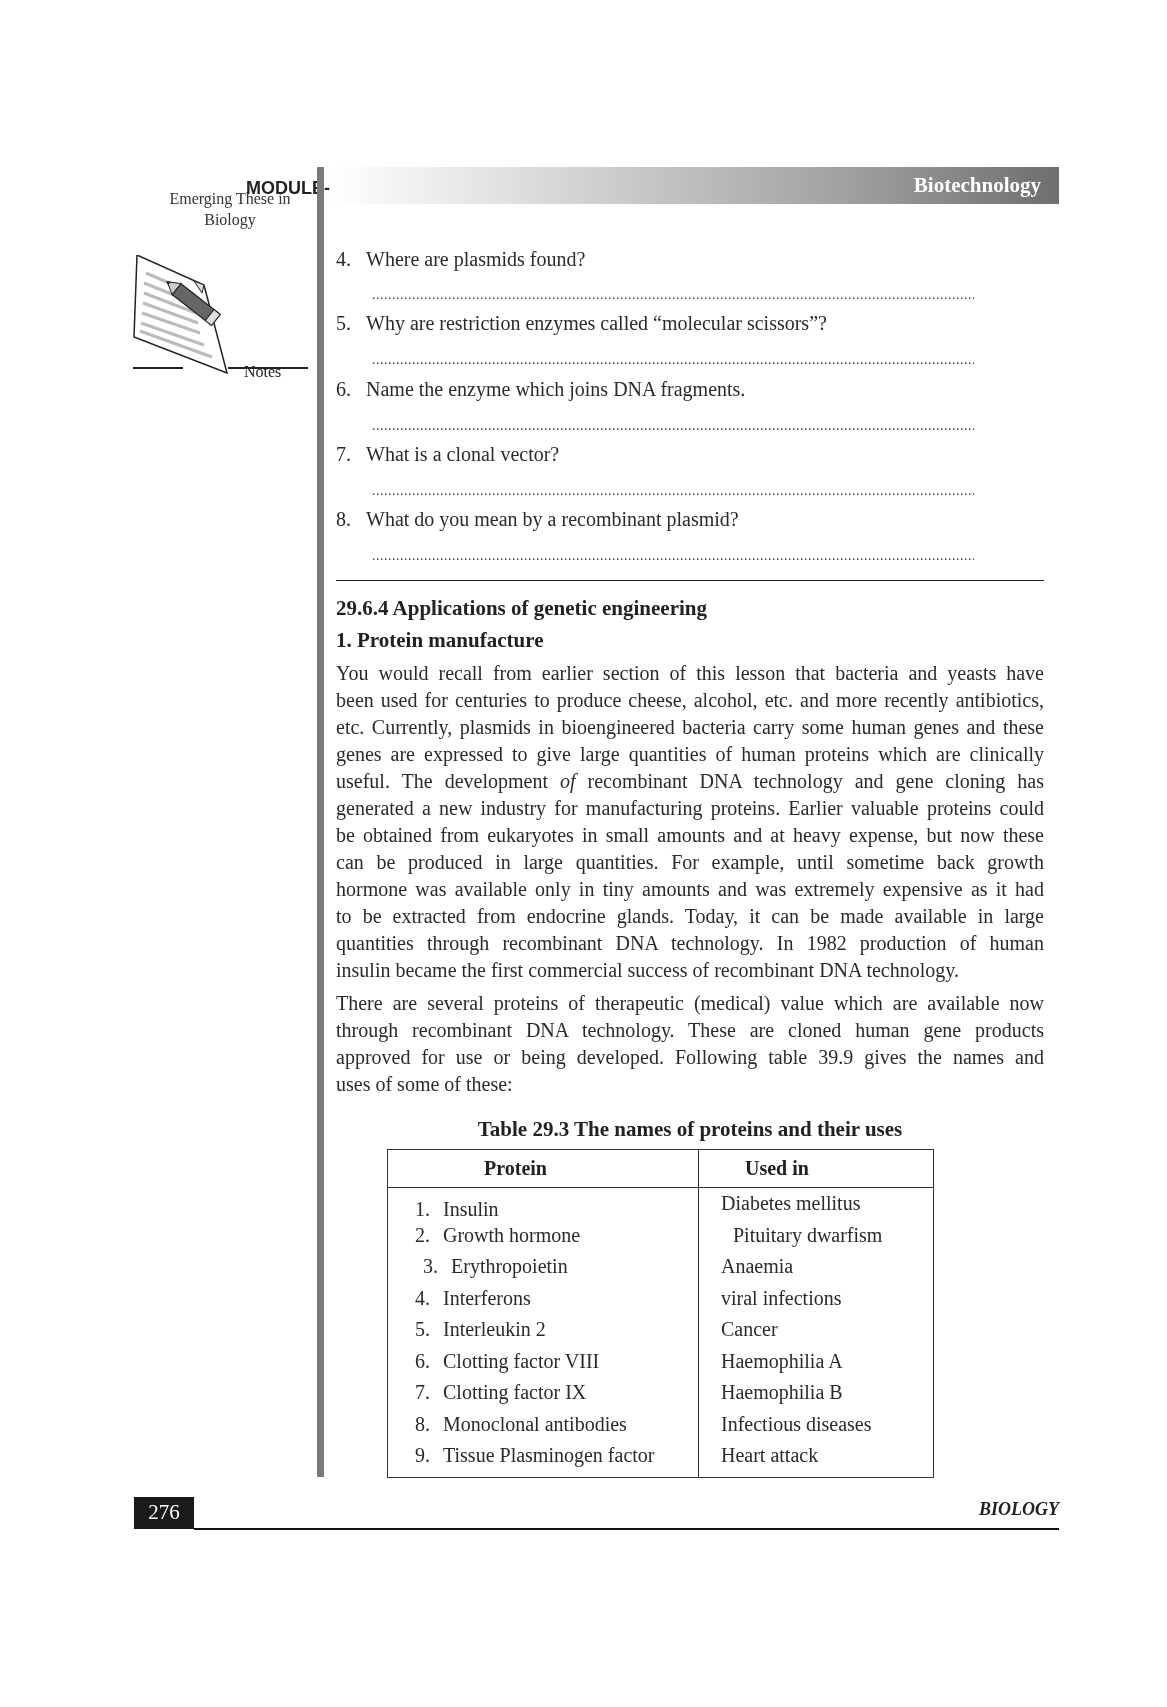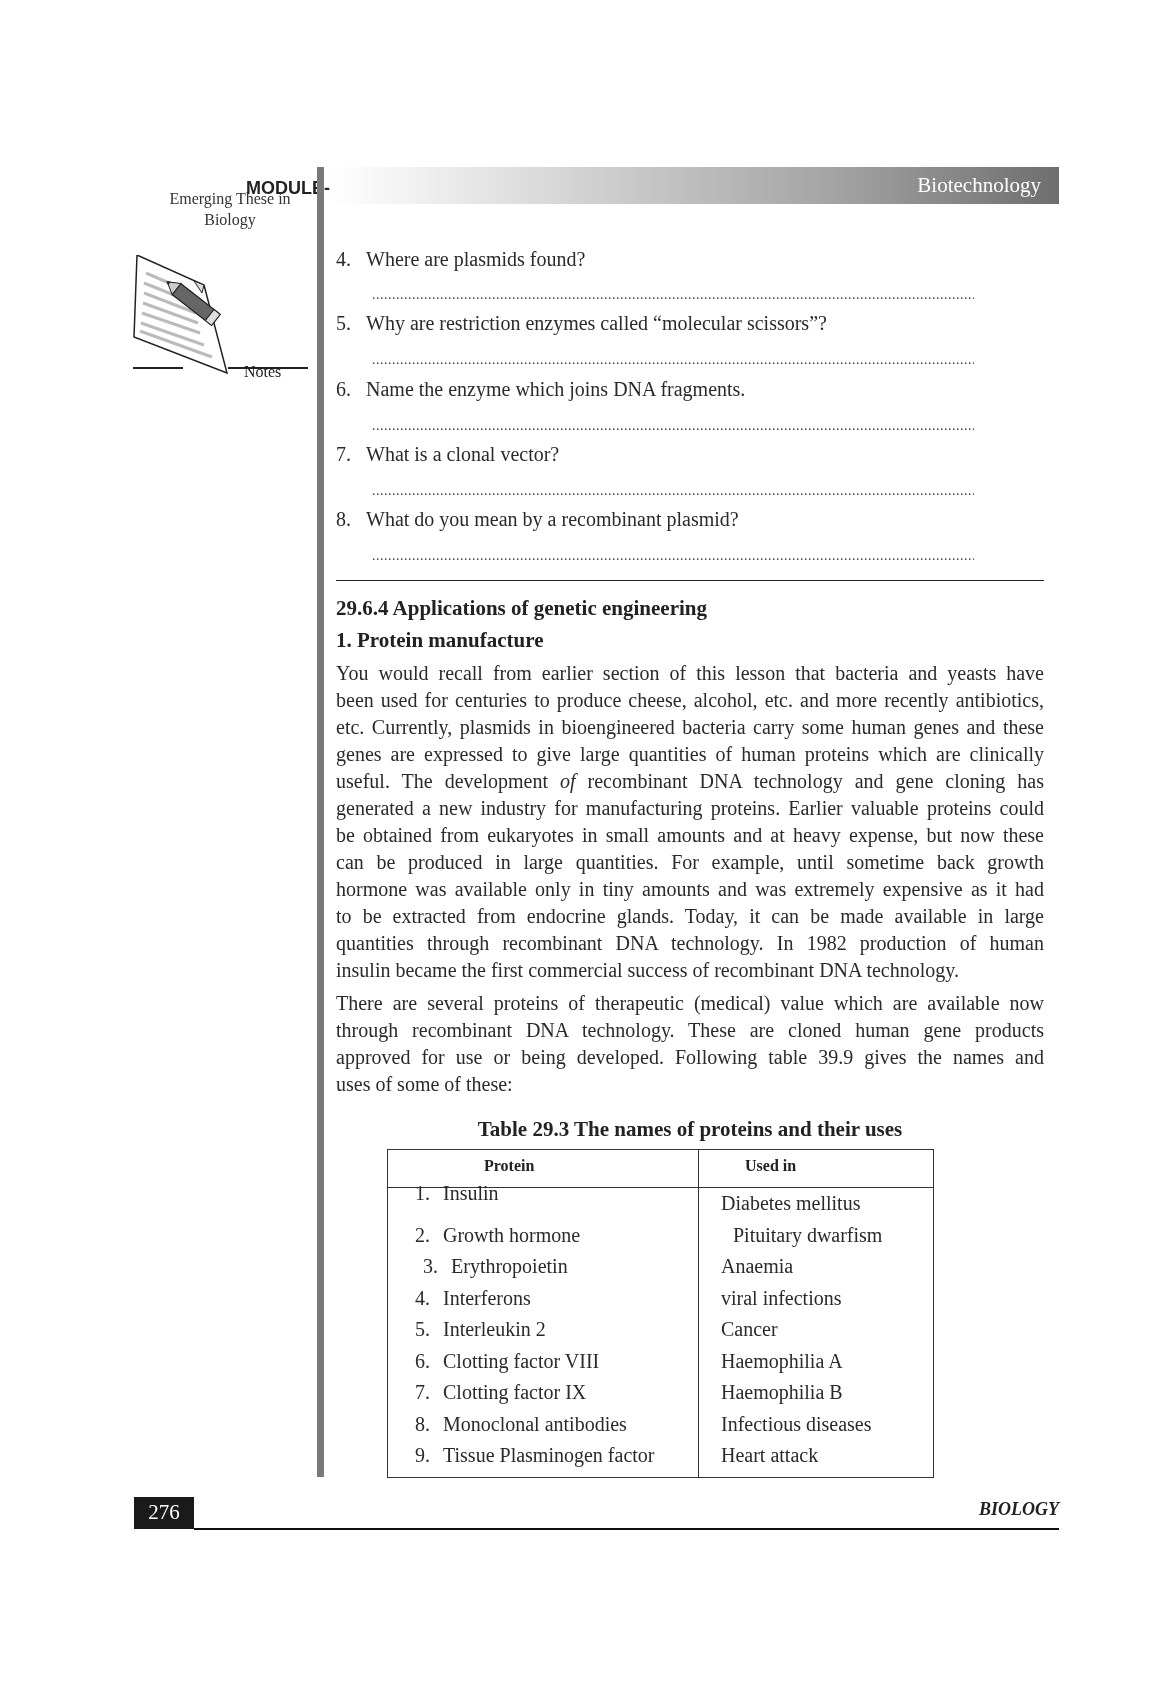--- a/index.html
+++ b/index.html
@@ -15,21 +15,21 @@
   .notes-line-left { left: 133px; top: 367px; width: 50px; height: 2px; background: #222; }
   .notes-line-right { left: 228px; top: 367px; width: 80px; height: 2px; background: #222; }
   .notes-label { left: 244px; top: 363px; font-weight: normal; font-size: 16px; color: #222; }
 
   
   .vbar { left: 317px; top: 167px; width: 7px; height: 1310px; background: #7a7a7a; }
 
   
   .hbar { left: 330px; top: 167px; width: 729px; height: 37px;
     background: linear-gradient(to right, #ffffff 0%, #e6e6e6 20%, #c4c4c4 45%, #a2a2a2 70%, #6e6e6e 100%); }
-  .hbar-title { right: 18px; top: 6px; color: #fff; font-weight: normal; font-size: 21px; }
+  .hbar-title { right: 18px; top: 6px; color: #fff; font-weight: bold; font-size: 21px; }
 
   
   .q { left: 336px; font-size: 20px; color: #2a2a2a; white-space: nowrap; }
   .q .num { display: inline-block; width: 30px; }
   .dots { left: 372px; width: 602px; height: 10px; overflow: hidden; white-space: nowrap;
     font-size: 14px; line-height: 10px; color: #444; letter-spacing: 0.5px; }
   .rule { left: 336px; top: 580px; width: 708px; height: 1px; background: #222; }
 
   
   .h2 { left: 336px; top: 596px; font-weight: bold; font-size: 21px; color: #222; }
@@ -38,21 +38,21 @@
   
   .pline { left: 336px; width: 708px; font-size: 20px; color: #2a2a2a; white-space: nowrap;
     text-align: justify; text-align-last: justify; height: 27px; line-height: 27px; }
   .pline.last { text-align-last: left; }
 
   
   .tcap { left: 336px; width: 708px; top: 1117px; text-align: center; font-weight: bold; font-size: 21px; color: #222; }
   .table { left: 387px; top: 1149px; width: 547px; height: 329px; border: 1.5px solid #333; box-sizing: border-box; }
   .table .colsep { position: absolute; left: 310px; top: 0; bottom: 0; width: 1px; background: #333; }
   .table .hsep { position: absolute; left: 0; right: 0; top: 37px; height: 1px; background: #333; }
-  .th { position: absolute; top: 7px; font-weight: bold; font-size: 16px; color: #222; }
+  .th { position: absolute; top: 7px; font-weight: bold; font-size: 20px; color: #222; }
   .tr-cell { position: absolute; font-size: 20px; color: #2a2a2a; white-space: nowrap; }
   .tr-cell .num { display: inline-block; width: 28px; }
 
   
   .page-num-box { left: 134px; top: 1497px; width: 60px; height: 32px; background: #1a1a1a; }
   .page-num { left: 134px; top: 1500px; width: 60px; text-align: center; color: #fff; font-size: 21px; }
   .footer-line { left: 194px; top: 1528px; width: 865px; height: 2px; background: #111; }
   .footer-title { right: 108px; top: 1499px; font-weight: bold; font-style: italic; font-size: 18px; color: #222; }
 </style>
 </head>
@@ -135,21 +135,21 @@
   <div class="abs pline last" style="top:1071px">uses of some of these:</div>
 </div>
 
 <div class="abs tcap">Table 29.3 The names of proteins and their uses</div>
 <div class="abs table">
   <div class="colsep"></div>
   <div class="hsep"></div>
   <div class="th" style="left:96px">Protein</div>
   <div class="th" style="left:357px">Used in</div>
 
-  <div class="tr-cell" style="left:27px; top:32px"><span class="num">1.</span><span>Insulin</span></div>
+  <div class="tr-cell" style="left:27px; top:48px"><span class="num">1.</span><span>Insulin</span></div>
   <div class="tr-cell" style="left:333px; top:42px">Diabetes mellitus</div>
 
   <div class="tr-cell" style="left:27px; top:74px"><span class="num">2.</span><span>Growth hormone</span></div>
   <div class="tr-cell" style="left:345px; top:74px">Pituitary dwarfism</div>
 
   <div class="tr-cell" style="left:35px; top:105px"><span class="num">3.</span><span>Erythropoietin</span></div>
   <div class="tr-cell" style="left:333px; top:105px">Anaemia</div>
 
   <div class="tr-cell" style="left:27px; top:137px"><span class="num">4.</span><span>Interferons</span></div>
   <div class="tr-cell" style="left:333px; top:137px">viral infections</div>

